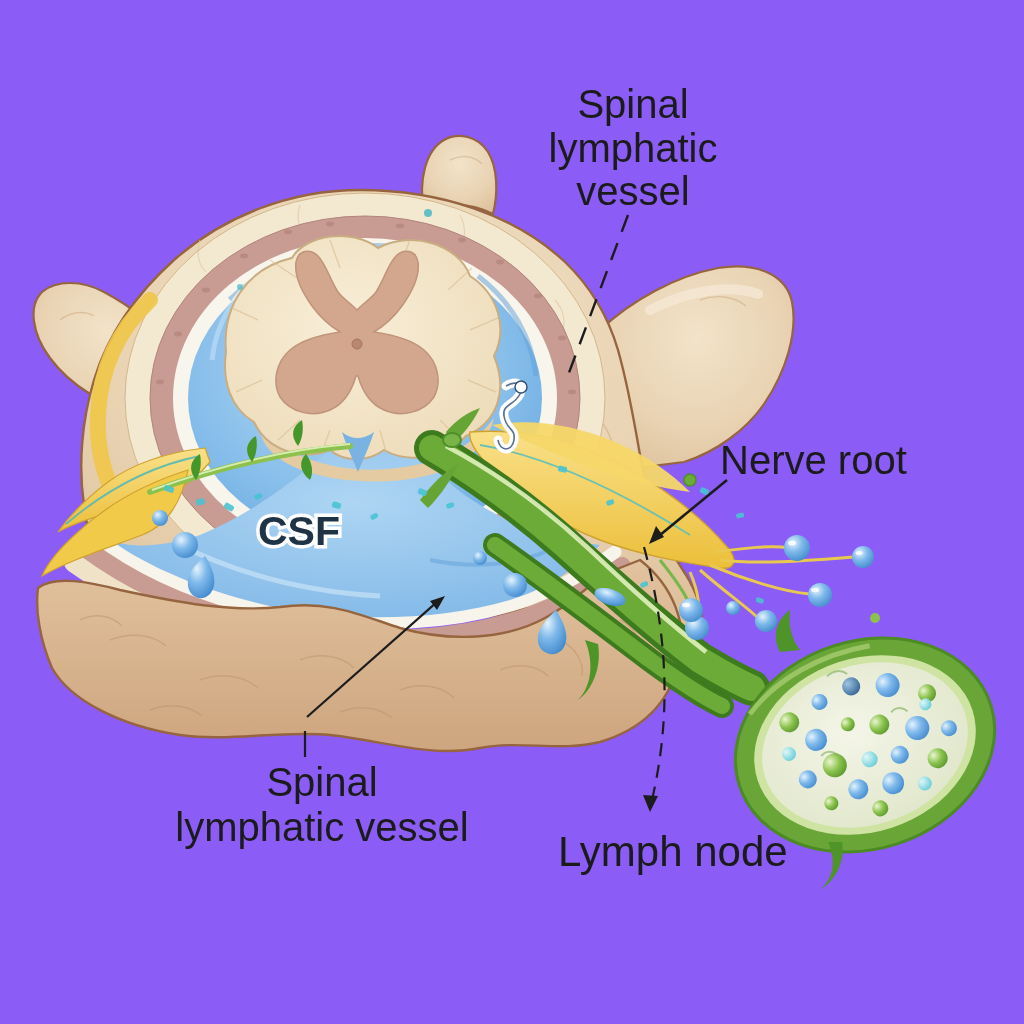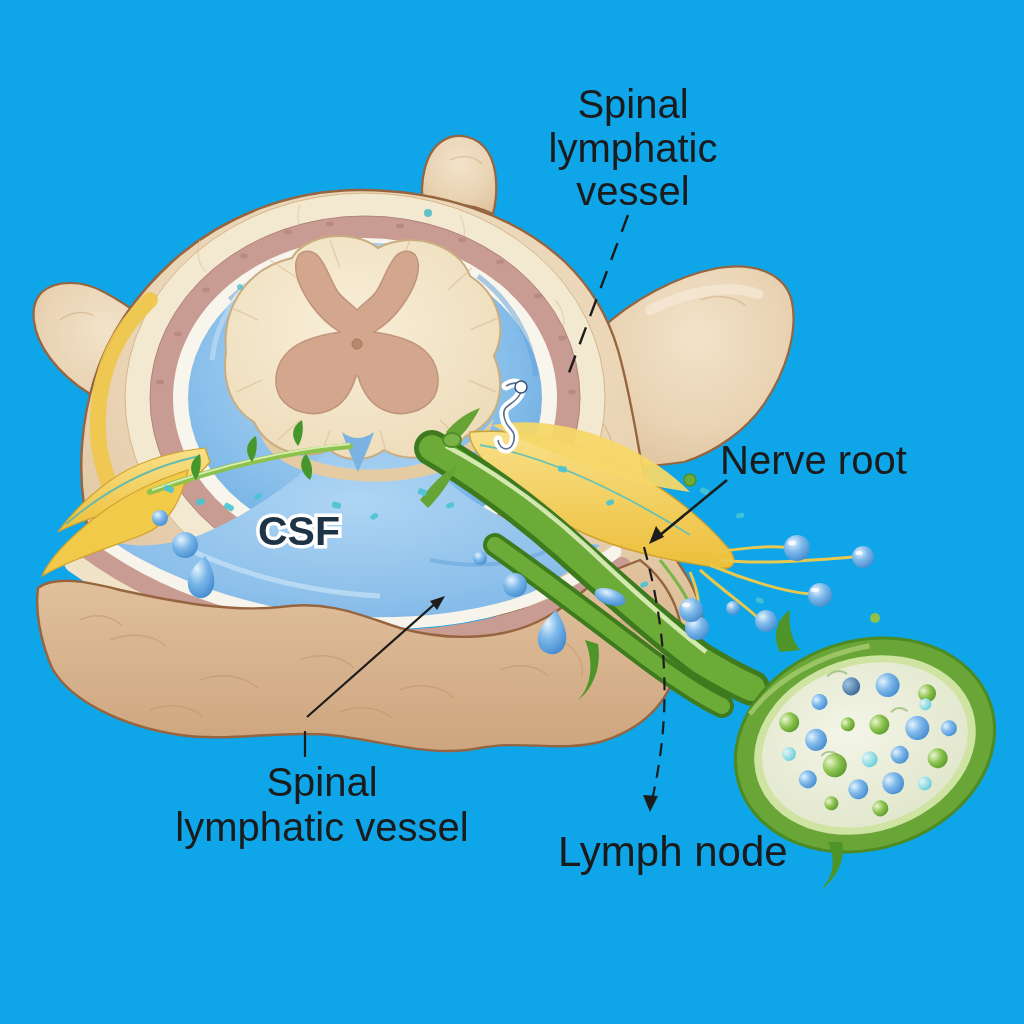--- a/index.html
+++ b/index.html
@@ -1,16 +1,16 @@
 <!DOCTYPE html>
 <html><head>
 <meta charset="utf-8">
 <style>
   html,body{margin:0;padding:0;background:#ffffff;}
-  .stage{width:1024px;height:1024px;position:relative;background:#0ea5e9;overflow:hidden;}
+  .stage{width:1024px;height:1024px;position:relative;background:#8b5cf6;overflow:hidden;}
   svg{display:block;}
   text{font-family:"Liberation Sans", sans-serif;fill:#1b1b1b;}
   .lbl{font-size:40px;}
   .lbl-big{font-size:42px;}
   .csf-lbl{font-size:41px;font-weight:600;fill:#1f3346;stroke:#ffffff;stroke-width:7px;paint-order:stroke;}
   .leader{stroke:#1c1c1c;fill:none;}
 </style>
 </head>
 <body>
 

